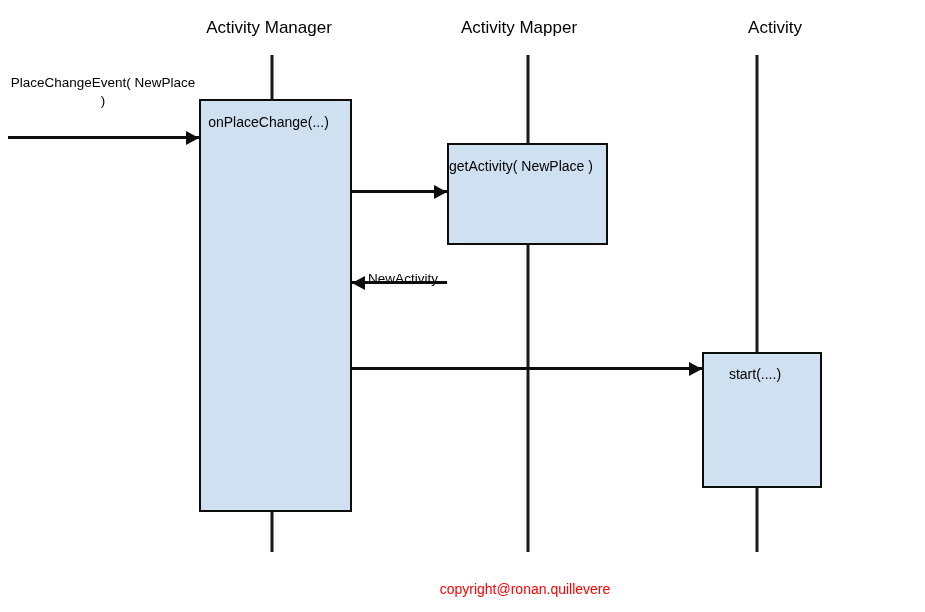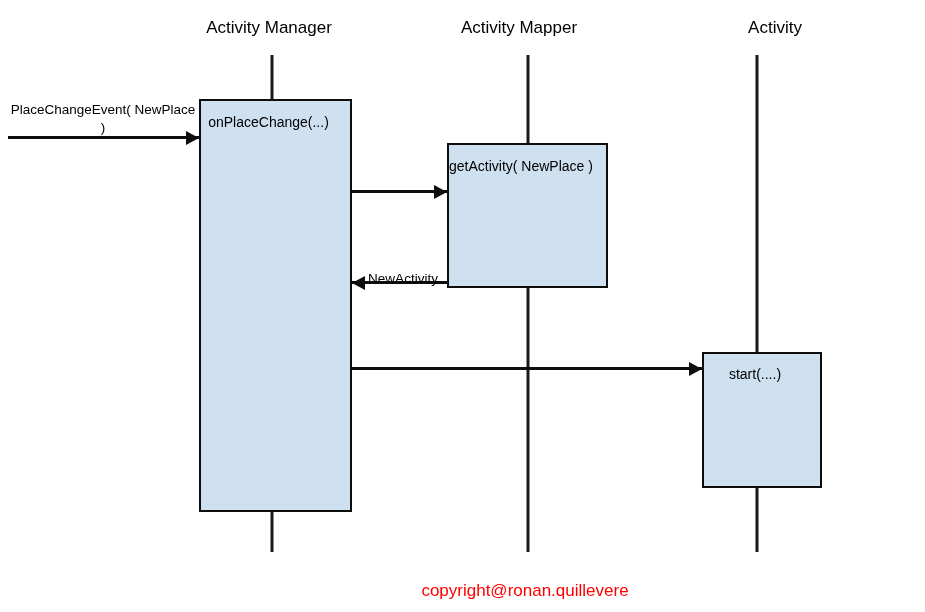--- a/index.html
+++ b/index.html
@@ -77,52 +77,52 @@
     text-align: center;
     line-height: 1.35;
     transform: translateX(-50%);
   }
   .message-label.wrapped {
     width: 200px;
   }
   
   .copyright {
     position: absolute;
-    font-size: 17px;
+    font-size: 14px;
     color: #ff0000;
     white-space: nowrap;
     transform: translateX(-50%);
   }
 </style>
 </head>
 <body>
 
 <div id="diagram-canvas">
     <div class="lifeline" style="left: 272px; top: 55px; height: 497px;"></div>
     <div class="lifeline" style="left: 528px; top: 55px; height: 497px;"></div>
     <div class="lifeline" style="left: 757px; top: 55px; height: 497px;"></div>
     <div class="participant-label" style="left: 269px; top: 18px;">Activity Manager</div>
     <div class="participant-label" style="left: 519px; top: 18px;">Activity Mapper</div>
     <div class="participant-label" style="left: 757px; top: 18px; margin-left: 18px;">Activity</div>
     <div class="message-line" style="left: 8px; top: 136px; width: 191px;"></div>
     <div class="arrow-head right" style="top: 130.5px; left: 186px;"></div>
-    <div class="message-label wrapped" style="left: 103px; top: 101px;">
+    <div class="message-label wrapped" style="left: 103px; top: 74px;">
       <div>PlaceChangeEvent( NewPlace</div>
       <div>)</div>
     </div>
     <div class="message-line" style="left: 352px; top: 190px; width: 95px;"></div>
     <div class="arrow-head right" style="top: 184.5px; left: 434px;"></div>
     <div class="message-line" style="left: 352px; top: 281px; width: 95px;"></div>
     <div class="arrow-head left" style="top: 275.5px; left: 352px;"></div>
     <div class="message-label" style="left: 403px; top: 247px; margin-top: 23px;">NewActivity</div>
     <div class="message-line" style="left: 352px; top: 367px; width: 350px;"></div>
     <div class="arrow-head right" style="top: 361.5px; left: 689px;"></div>
     <div class="activation" style="left: 199px; top: 99px; width: 153px; height: 413px; background: rgb(207, 224, 241);">
       <div class="activation-label" style="top: 13px;">onPlaceChange(...)</div>
     </div>
-    <div class="activation" style="left: 447px; top: 143px; width: 161px; height: 145px; background: rgb(207, 224, 241);">
+    <div class="activation" style="left: 447px; top: 143px; width: 161px; height: 102px; background: rgb(207, 224, 241);">
       <div class="activation-label" style="top: 13px;">getActivity( NewPlace )</div>
     </div>
     <div class="activation" style="left: 702px; top: 352px; width: 120px; height: 136px; background: rgb(207, 224, 241);">
       <div class="activation-label" style="top: 12px;">start(....)</div>
     </div>
     <div class="copyright" style="left: 525px; top: 581px; color: rgb(255, 0, 0);">copyright@ronan.quillevere</div>
   </div>
 
 </body></html>

